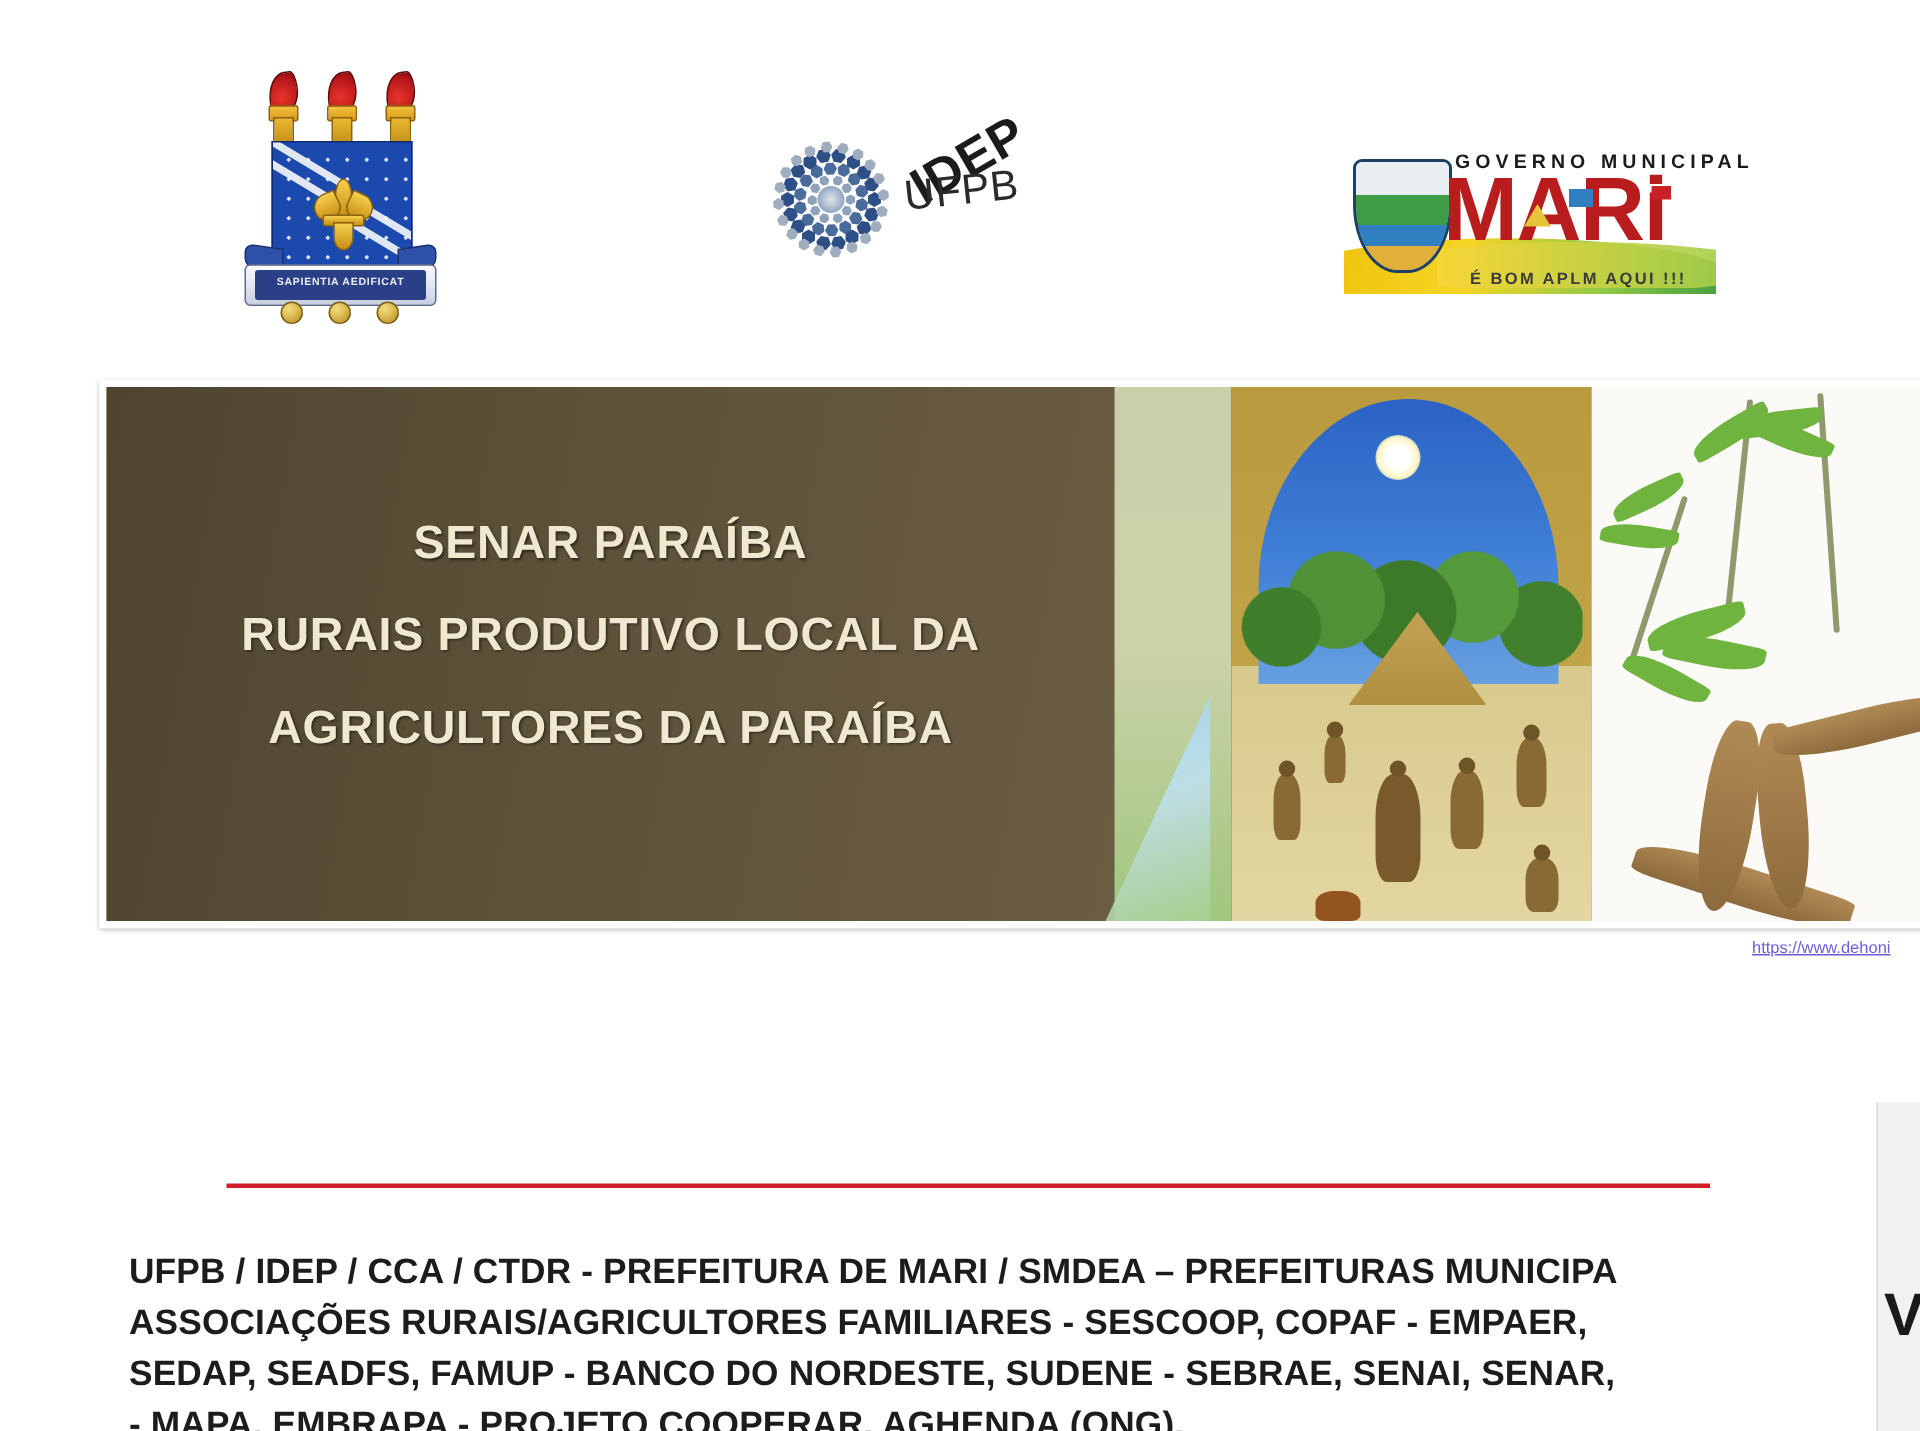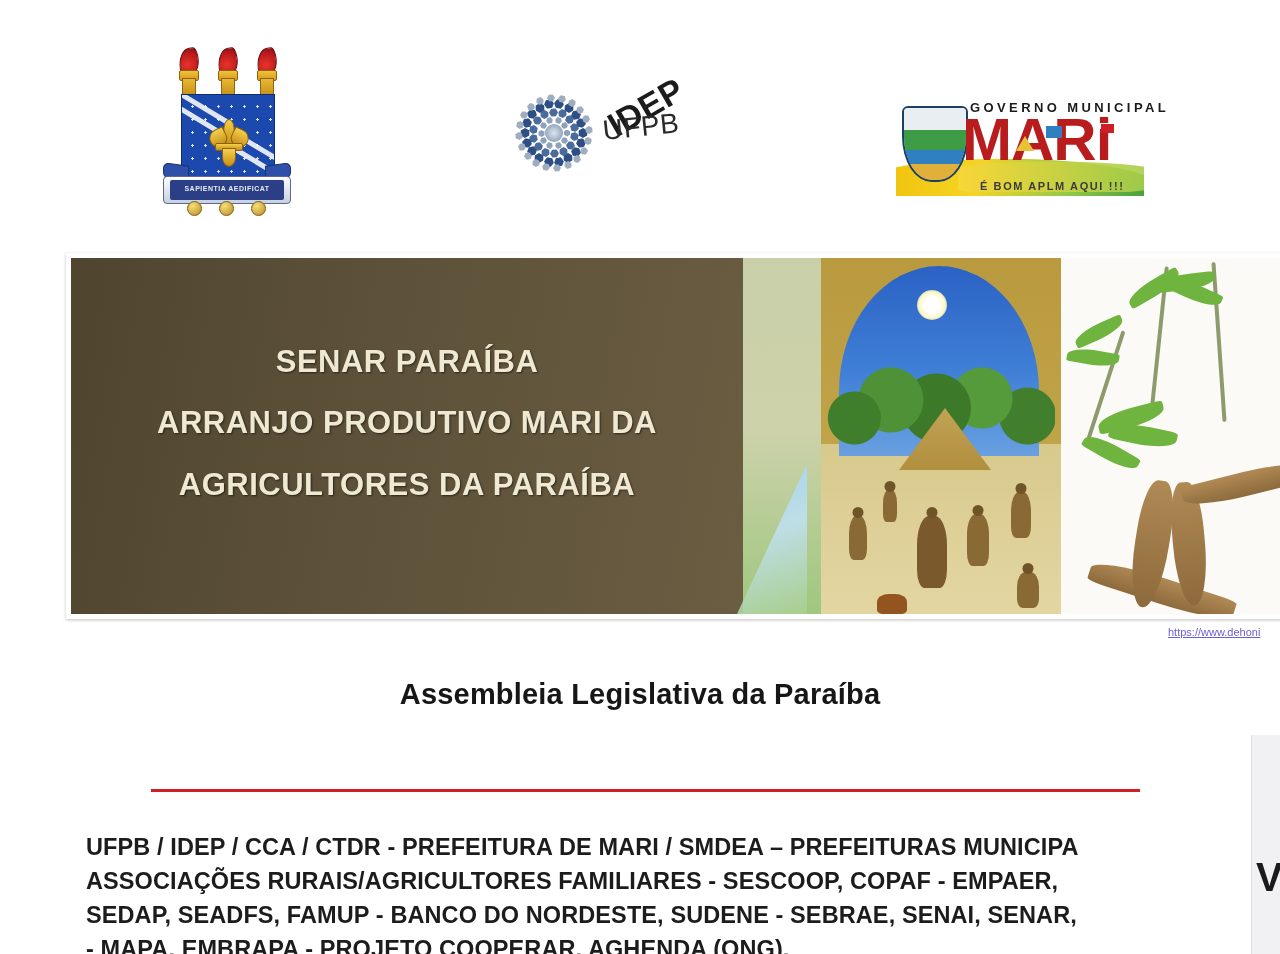--- a/index.html
+++ b/index.html
@@ -400,21 +400,21 @@
     <div class="mari-tag">É BOM APLM AQUI !!!</div>
   </div>
 </div>
 
 <div class="banner-frame">
   <div class="banner">
 
     <div class="banner-left">
       <div class="banner-title">
         <div class="t1">SENAR PARAÍBA</div>
-        <div class="t2">ARRANJO PRODUTIVO MARI DA</div>
+        <div class="t2">RURAIS PRODUTIVO LOCAL DA</div>
         <div class="t3">AGRICULTORES DA PARAÍBA</div>
       </div>
     </div>
 
     <div class="banner-mid">
       <div class="sky-shape"></div>
     </div>
 
     <div class="banner-village">
       <div class="vil-ground"></div>
@@ -460,21 +460,20 @@
       <div class="cas-leaf l7"></div>
       <div class="cas-leaf l8"></div>
     </div>
 
   </div>
 </div>
 
 <a class="source-url" href="#">https://www.dehoni</a>
 
 <div class="subtitle">
-  <div>Assembleia Legislativa da Paraíba</div>
 </div>
 
 <div class="red-rule"></div>
 
 <div class="partners">
   <div>UFPB / IDEP / CCA /  CTDR - PREFEITURA DE MARI / SMDEA – PREFEITURAS MUNICIPA</div>
   <div>ASSOCIAÇÕES RURAIS/AGRICULTORES FAMILIARES  - SESCOOP, COPAF - EMPAER,</div>
   <div>SEDAP, SEADFS, FAMUP - BANCO DO NORDESTE, SUDENE - SEBRAE, SENAI,  SENAR,</div>
   <div>- MAPA, EMBRAPA - PROJETO COOPERAR, AGHENDA (ONG),</div>
 </div>

